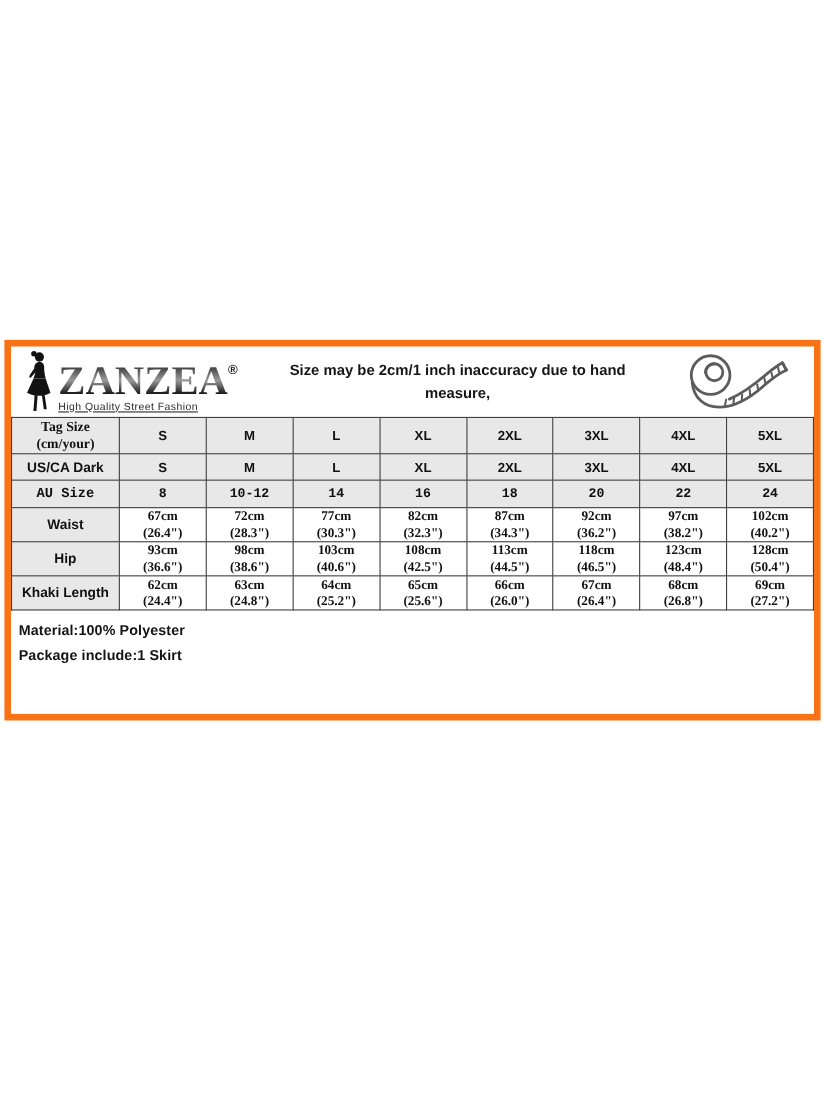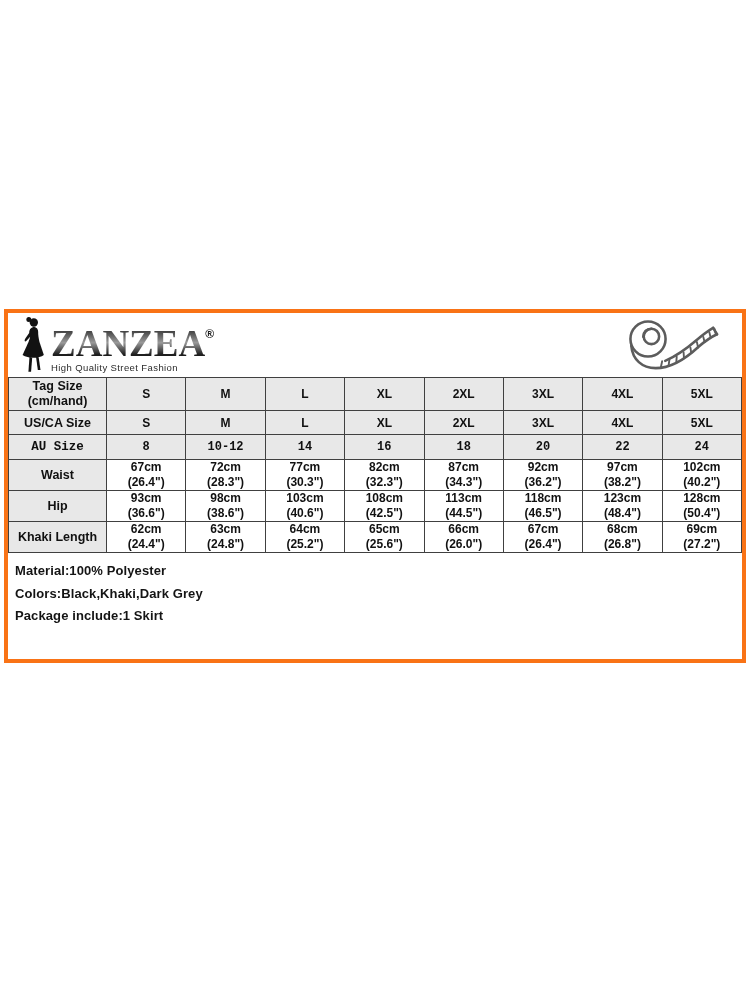--- a/index.html
+++ b/index.html
@@ -3,54 +3,54 @@
 <meta charset="utf-8">
 <style>
   html,body{margin:0;padding:0;}
   body{
     width:750px;height:1000px;position:relative;background:#ffffff;
     font-family:"Liberation Sans", sans-serif;color:#1a1a1a;
     -webkit-font-smoothing:antialiased;
   }
   .sheet{
     position:absolute;left:4px;top:309px;width:742px;
-    border:4px solid #f97316;background:#fff;box-sizing:border-box;
+    border:6px solid #f97316;background:#fff;box-sizing:border-box;
   }
   
   .band{display:flex;align-items:center;height:64px;}
   .brand{display:flex;align-items:center;gap:3px;padding-left:10px;width:222px;box-sizing:border-box;}
   .brand-text{display:flex;flex-direction:column;line-height:1;}
   .brand-name{
     font-family:"Liberation Serif", serif;font-weight:bold;
     font-size:37px;letter-spacing:0px;color:#1b1b1b;line-height:34px;white-space:nowrap;
   }
   @supports ((background-clip: text) or (-webkit-background-clip: text)){
     .brand-name span.word{
       background:linear-gradient(180deg,#050505 0%,#9a9a9a 48%,#1a1a1a 78%,#444 100%);
       -webkit-background-clip:text;background-clip:text;
       -webkit-text-fill-color:transparent;color:transparent;
     }
   }
   .brand-name sup{font-size:12px;font-family:"Liberation Sans",sans-serif;color:#1b1b1b;vertical-align:18px;letter-spacing:0;}
-  .brand-tagline{font-size:9.5px;color:#2b2b2b;margin-top:2px;letter-spacing:.4px;white-space:nowrap;}
+  .brand-tagline{font-size:9.5px;color:#2b2b2b;margin-top:2px;letter-spacing:.4px;white-space:nowrap;text-decoration:underline;}
   .notice{flex:1;text-align:center;font-weight:bold;font-size:13.5px;line-height:21px;color:#161616;}
   .tape-wrap{width:140px;display:flex;justify-content:center;align-items:center;}
   
   table{border-collapse:collapse;width:100%;table-layout:fixed;}
   td{
     border:1px solid #404040;text-align:center;vertical-align:middle;
     font-weight:bold;font-size:12px;color:#111;padding:0;
   }
   td.lbl{font-size:12.5px;background:#e8e8e8;}
   tr.shade td{background:#e8e8e8;}
   tr.r1{height:33px;} tr.r2{height:24px;} tr.r3{height:25px;} tr.r4{height:25px;font-family:Liberation Mono, monospace;}
   tr.rm{height:22px;}
-  td .ln{display:block;line-height:15px;}
+  td .ln{display:block;line-height:15px;font-family:Liberation Serif, serif;}
   
-  .details{padding:7px 8px 12px 7px;height:87px;box-sizing:content-box;}
+  .details{padding:7px 8px 0 7px;height:87px;box-sizing:content-box;}
   .details div{font-weight:bold;font-size:13px;line-height:22.5px;color:#141414;letter-spacing:.1px;}
 </style>
 </head>
 <body>
 
 <div class="sheet">
 
   <div class="band">
     <div class="brand">
       <svg width="30" height="60" viewBox="0 0 36 70" aria-hidden="true">
@@ -63,20 +63,21 @@
           <path d="M21.6 49 L23.8 65 L27 65 L24.8 49.8 Z"></path>
         </g>
       </svg>
       <div class="brand-text">
         <div class="brand-name"><span class="word">ZANZEA</span><sup>®</sup></div>
         <div class="brand-tagline">High Quality Street Fashion</div>
       </div>
     </div>
 
     <div class="notice">
+      <div>Size may be 2cm/1 inch inaccuracy due to hand measure,</div>
     </div>
 
     <div class="tape-wrap">
       <svg width="106" height="60" viewBox="0 0 120 70" fill="none" stroke="#5c5c5c" stroke-width="3" stroke-linecap="round" aria-hidden="true">
         <circle cx="32" cy="28" r="20.5"></circle>
         <circle cx="36" cy="25" r="9"></circle>
         <path d="M36 16 C30.5 16 26.5 20 26.5 25.5"></path>
         <path d="M12.5 36 C14 52 25 62 41 62 C60 62 76 51 91 37 C97.5 31.5 105 26 112.5 22.5"></path>
         <path d="M52 53.5 C66 47.5 79 37.5 89.5 28.5 C95.5 23.5 102 18.5 108 15"></path>
         <path d="M112.5 22.5 L108 15"></path>
@@ -104,33 +105,33 @@
         <col>
         <col>
         <col>
         <col>
         <col>
       </colgroup>
     <tbody>
       <tr class="shade r1">
         <td class="lbl">
           <span class="ln">Tag Size</span>
-          <span class="ln">(cm/hand)</span>
+          <span class="ln">(cm/your)</span>
         </td>
         <td>S</td>
         <td>M</td>
         <td>L</td>
         <td>XL</td>
         <td>2XL</td>
         <td>3XL</td>
         <td>4XL</td>
         <td>5XL</td>
       </tr>
       <tr class="shade r2">
-        <td class="lbl">US/CA Size</td>
+        <td class="lbl">US/CA Dark</td>
         <td>S</td>
         <td>M</td>
         <td>L</td>
         <td>XL</td>
         <td>2XL</td>
         <td>3XL</td>
         <td>4XL</td>
         <td>5XL</td>
       </tr>
       <tr class="shade r4">
@@ -248,17 +249,16 @@
         <td>
             <span class="ln">69cm</span>
             <span class="ln">(27.2")</span>
           </td>
       </tr>
     </tbody>
   </table>
 
   <div class="details">
     <div>Material:100% Polyester</div>
-    <div>Colors:Black,Khaki,Dark Grey</div>
     <div>Package include:1 Skirt</div>
   </div>
 
 </div>
 
 </body></html>

